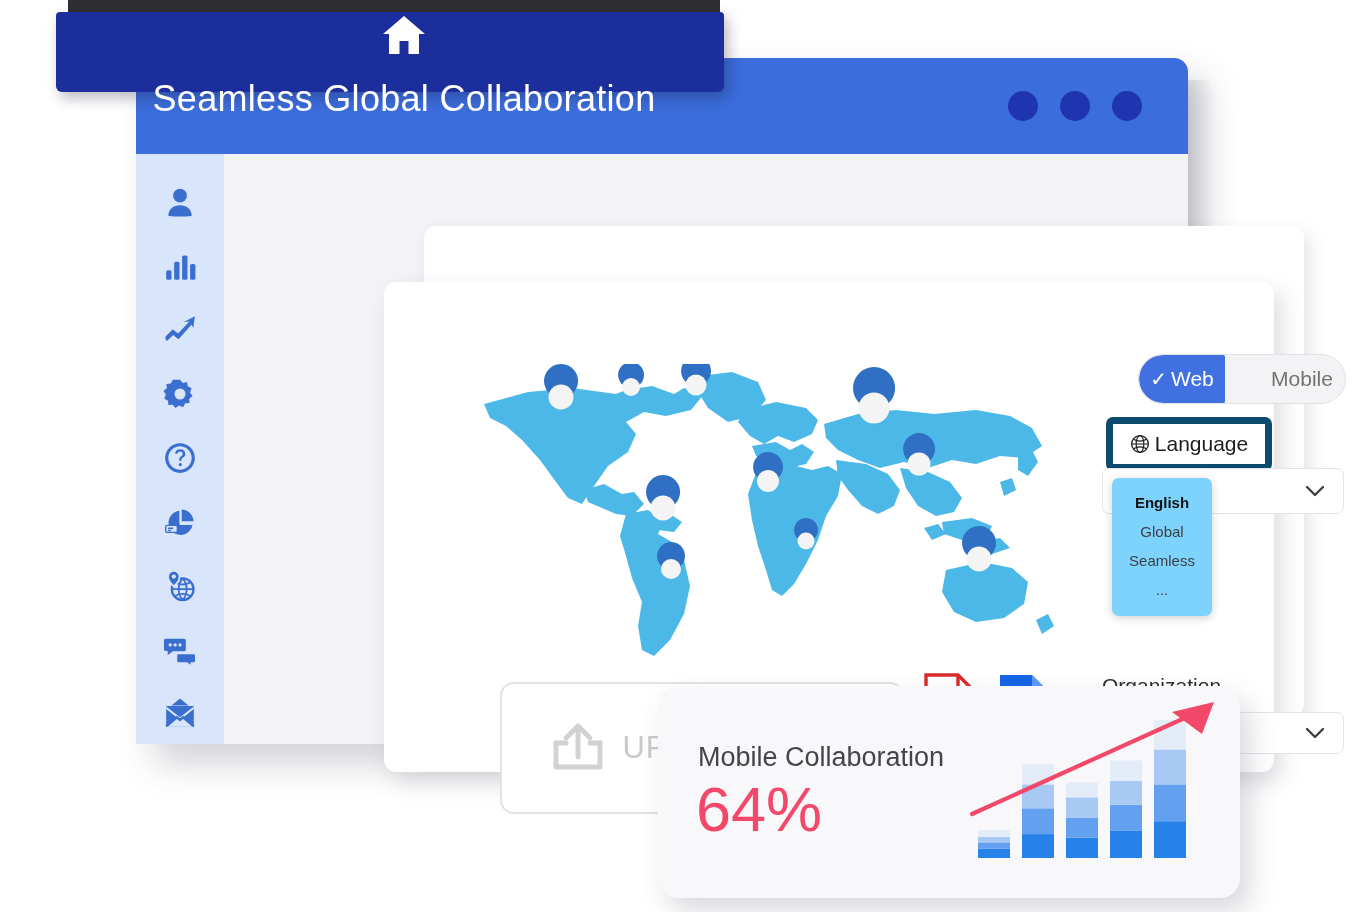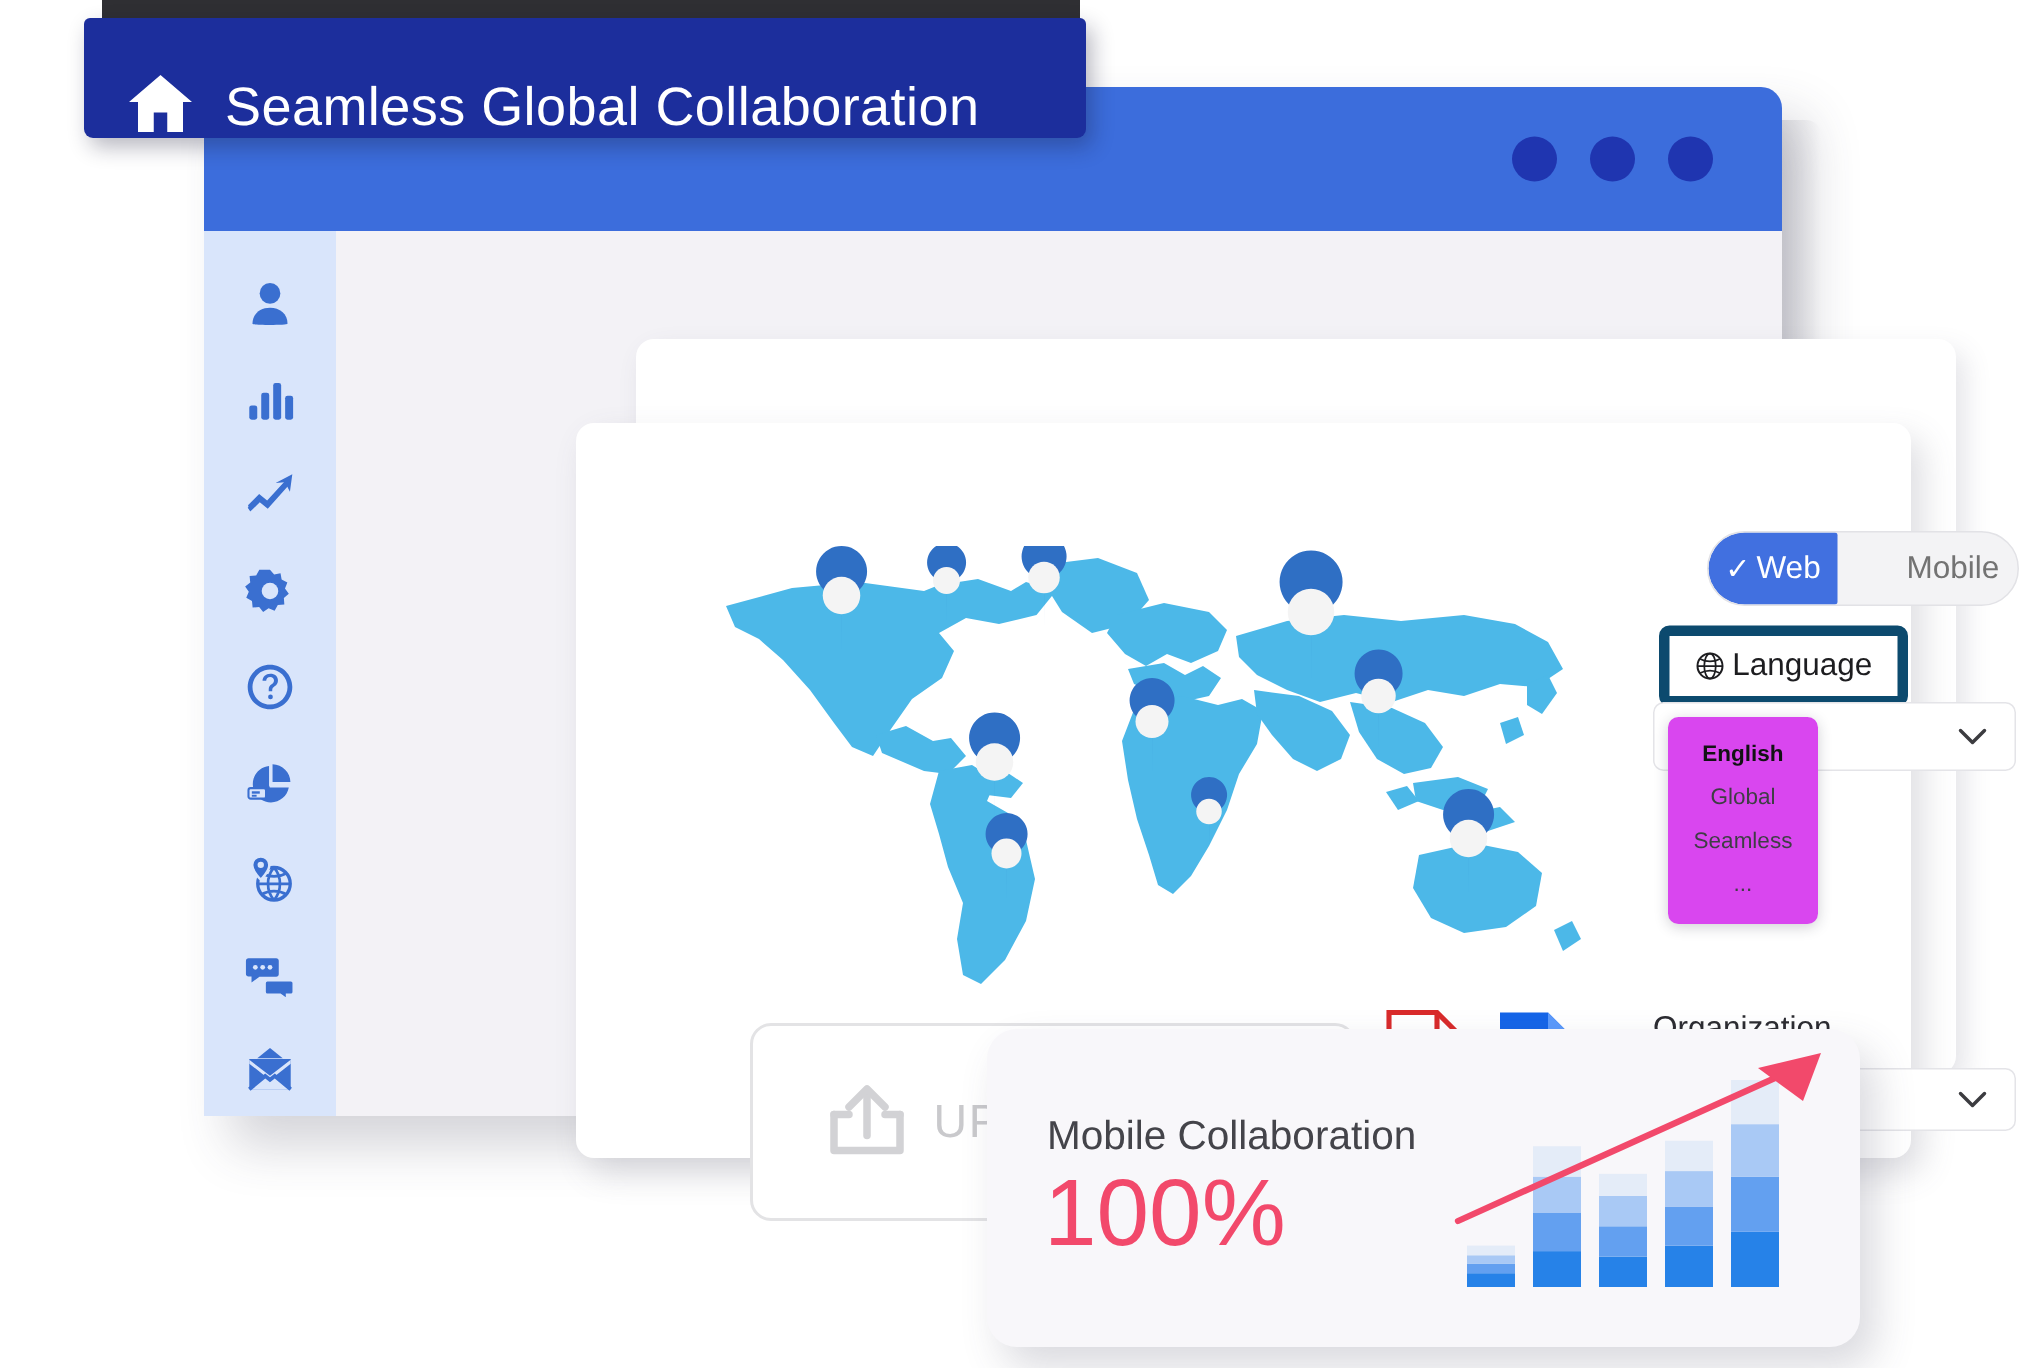--- a/index.html
+++ b/index.html
@@ -91,21 +91,21 @@
   .select-box{
     position:absolute;background:#fff;border:1px solid #e4e4e8;border-radius:7px;
   }
   .select-box .chev{
     position:absolute;right:18px;top:50%;transform:translateY(-50%);
     width:20px;height:12px;
   }
   .lang-select{left:718px;top:186px;width:240px;height:44px;}
   .lang-menu{
     position:absolute;left:728px;top:196px;width:100px;
-    background:#d946ef;border-radius:7px;
+    background:#7dd3fc;border-radius:7px;
     box-shadow:0 2px 9px rgba(40,40,60,.22);
     padding:10px 0 12px;text-align:center;z-index:6;
   }
   .lang-menu .opt{font-size:15px;color:#3e3e44;padding:6px 0;cursor:pointer;}
   .lang-menu .opt.sel{font-weight:bold;color:#121214;}
 
   
   .org-label{
     position:absolute;left:718px;top:392px;font-size:21px;color:#2c2c31;
   }
@@ -148,23 +148,24 @@
     z-index:9;
   }
   .stat-title{position:absolute;left:40px;top:56px;font-size:27px;color:#44444a;}
   .stat-pct{position:absolute;left:38px;top:92px;font-size:63px;color:#f2496b;font-weight:normal;line-height:1;}
   .stat-chart{position:absolute;right:18px;top:10px;width:256px;height:180px;}
 
   
   .banner{
     position:absolute;left:56px;top:12px;width:668px;height:80px;
     background:#1c2e9c;border-radius:4px 4px 6px 6px;
-    display:flex;align-items:flex-end;padding-left:28px;box-sizing:border-box;gap:20px;
+    display:flex;align-items:center;padding-left:28px;box-sizing:border-box;gap:20px;
     box-shadow:4px 6px 14px rgba(20,20,50,.30);
     z-index:30;
+    flex-direction:column;
   }
   .banner svg{width:46px;height:46px;fill:#fff;flex:0 0 auto;}
   .banner-title{
     font-size:36px;color:#ffffff;letter-spacing:.3px;white-space:nowrap;
   }
 </style>
 </head>
 <body>
 
 <div class="stage">
@@ -442,21 +443,21 @@
           <div class="opt">Branch 3</div>
           <div class="opt">Branch 4</div>
         </div>
 
       </div>
     </div>
   </div>
 
   <div class="stat-card">
     <div class="stat-title">Mobile Collaboration</div>
-    <div class="stat-pct">100%</div>
+    <div class="stat-pct">64%</div>
     <svg class="stat-chart" id="stat-chart" viewBox="0 0 256 180">
         <rect x="12" y="152.8" width="32" height="9.200000000000001" fill="#2682e8"></rect>
         <rect x="12" y="146.36" width="32" height="6.44" fill="#63a0f0"></rect>
         <rect x="12" y="140.84" width="32" height="5.5200000000000005" fill="#a9c9f5"></rect>
         <rect x="12" y="134.4" width="32" height="6.44" fill="#e4ecf8"></rect>
         <rect x="56" y="138.07999999999998" width="32" height="23.92" fill="#2682e8"></rect>
         <rect x="56" y="112.31999999999998" width="32" height="25.76" fill="#63a0f0"></rect>
         <rect x="56" y="88.39999999999998" width="32" height="23.92" fill="#a9c9f5"></rect>
         <rect x="56" y="68.15999999999997" width="32" height="20.240000000000002" fill="#e4ecf8"></rect>
         <rect x="100" y="141.76" width="32" height="20.240000000000002" fill="#2682e8"></rect>

